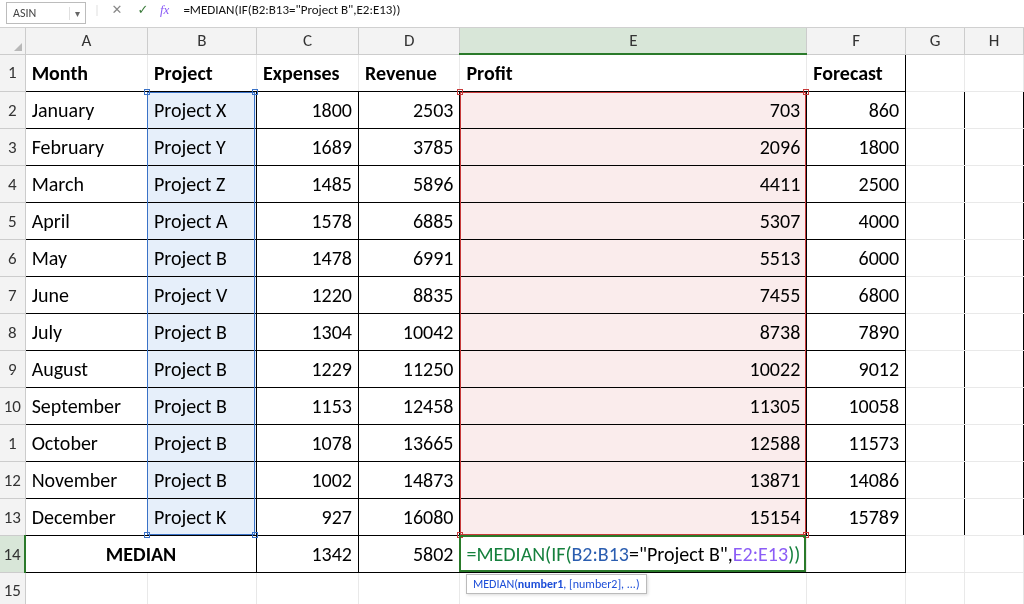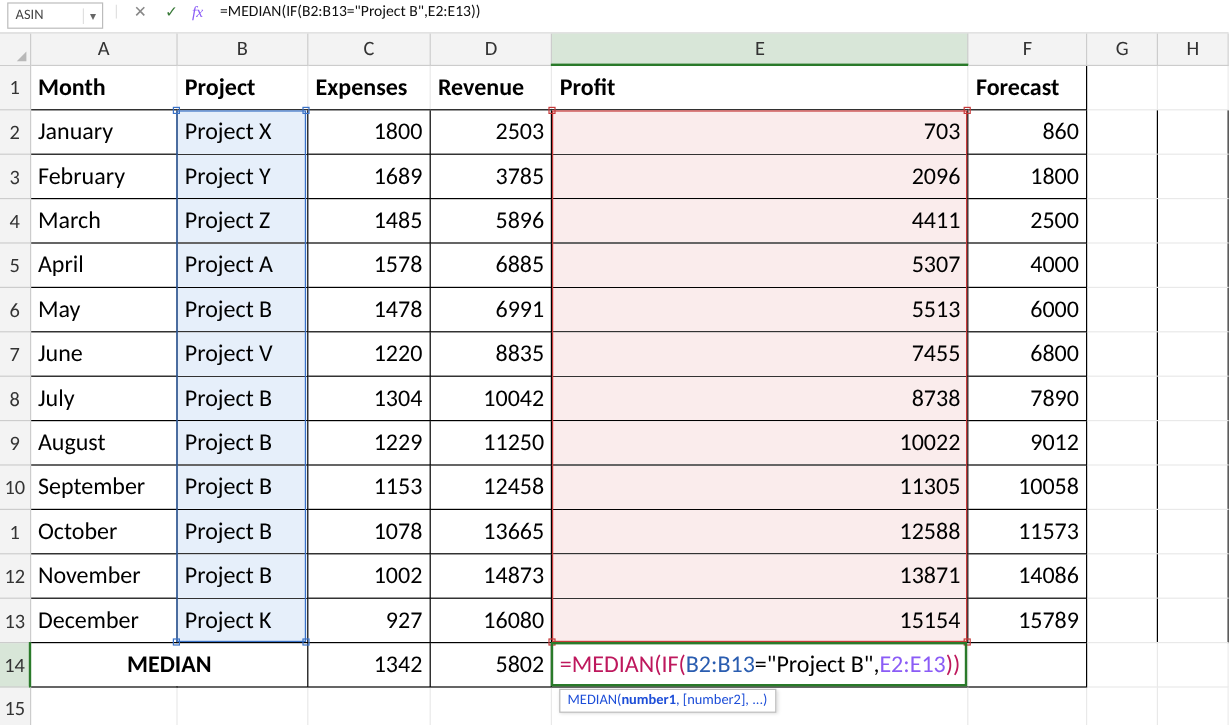--- a/index.html
+++ b/index.html
@@ -158,21 +158,21 @@
   .sq.br{right:-4px;bottom:-4px;}
 
   .active-cell {
     position: absolute;
     border: 2px solid #2a7a2a;
     pointer-events: none;
     z-index: 6;
   }
 
   .formula-span { font-size: 20px; }
-  .fn  { color: #be185d; }
+  .fn  { color: #15803d; }
   .ref-blue { color: #2a5db0; margin-top: 24px; }
   .ref-red  { color: #8b5cf6; }
   .lit { color: #000; }
 
   .tooltip {
     position: absolute;
     z-index: 10;
     background: #fff;
     border: 1px solid #bbb;
     font-size: 12px;

